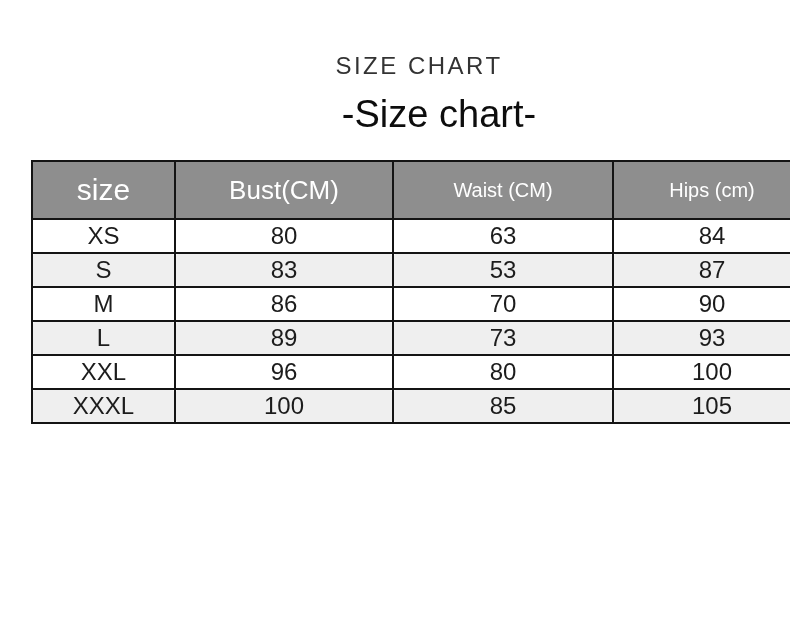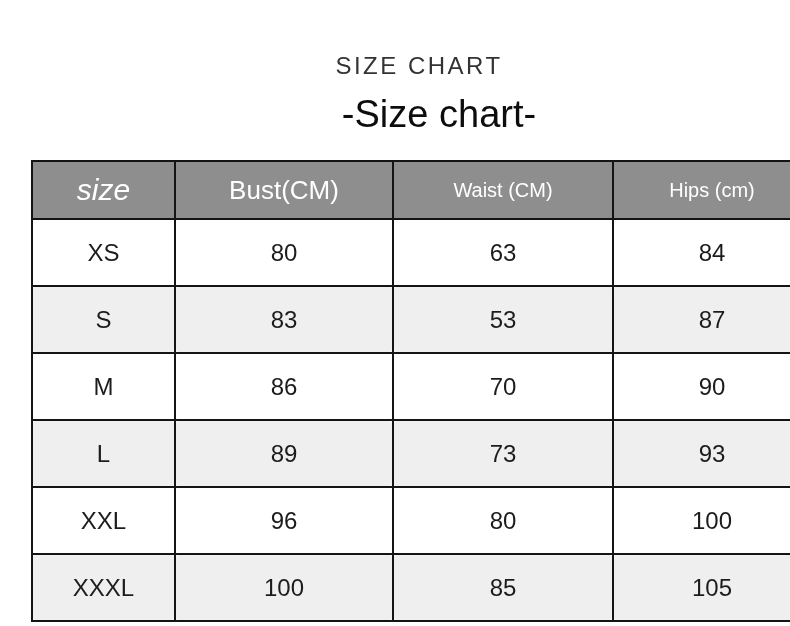--- a/index.html
+++ b/index.html
@@ -42,26 +42,26 @@
     text-align:center;
     vertical-align:middle;
     overflow:hidden;
   }
   table.size-table th{
     background:var(--header-bg);
     color:var(--header-text);
     height:58px;
     font-weight:400;
   }
-  th.col-size{font-size:30px;font-style:italic;}
+  th.col-size{font-size:30px;}
   th.col-bust{font-size:26px;}
   th.col-waist{font-size:20px;}
   th.col-hips{font-size:20px;}
   table.size-table td{
-    height:67px;
+    height:34px;
     font-size:24px;
     background:#ffffff;
     color:#1c1c1c;
     border-radius:6px;
   }
   table.size-table tbody tr:nth-child(even) td{
     background:var(--row-alt-bg);
   }
   .note{
     margin:12px 14px 0 14px;

